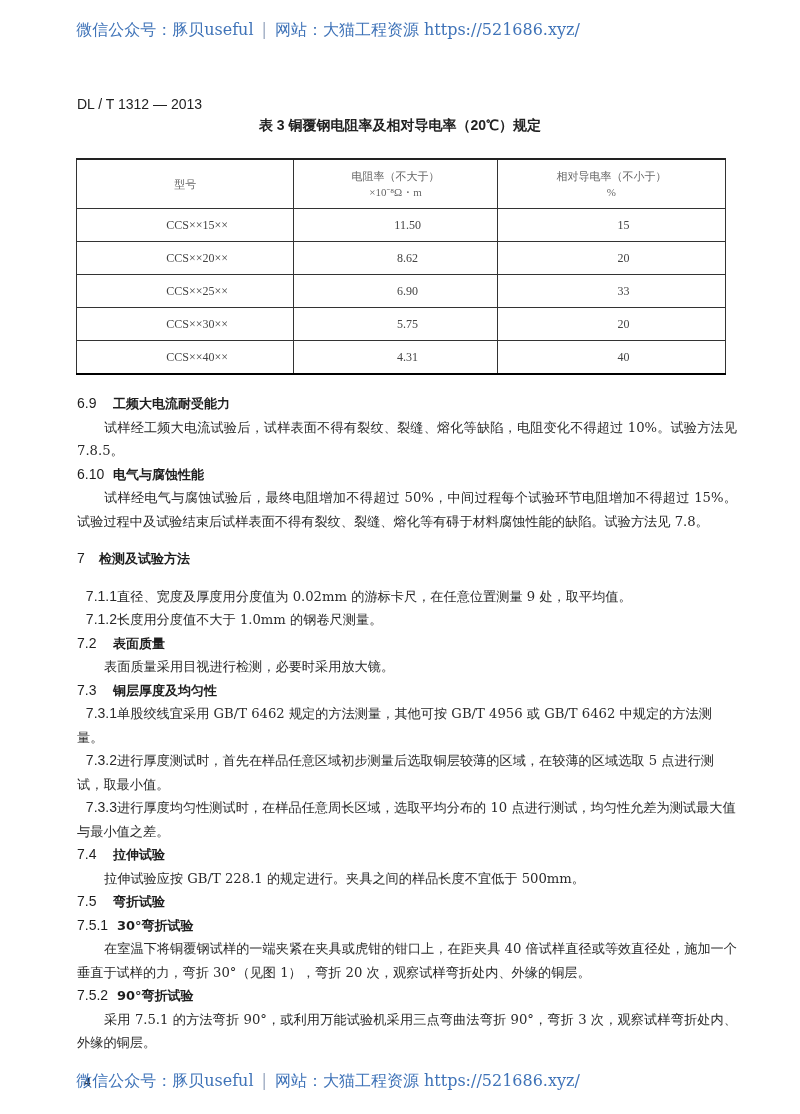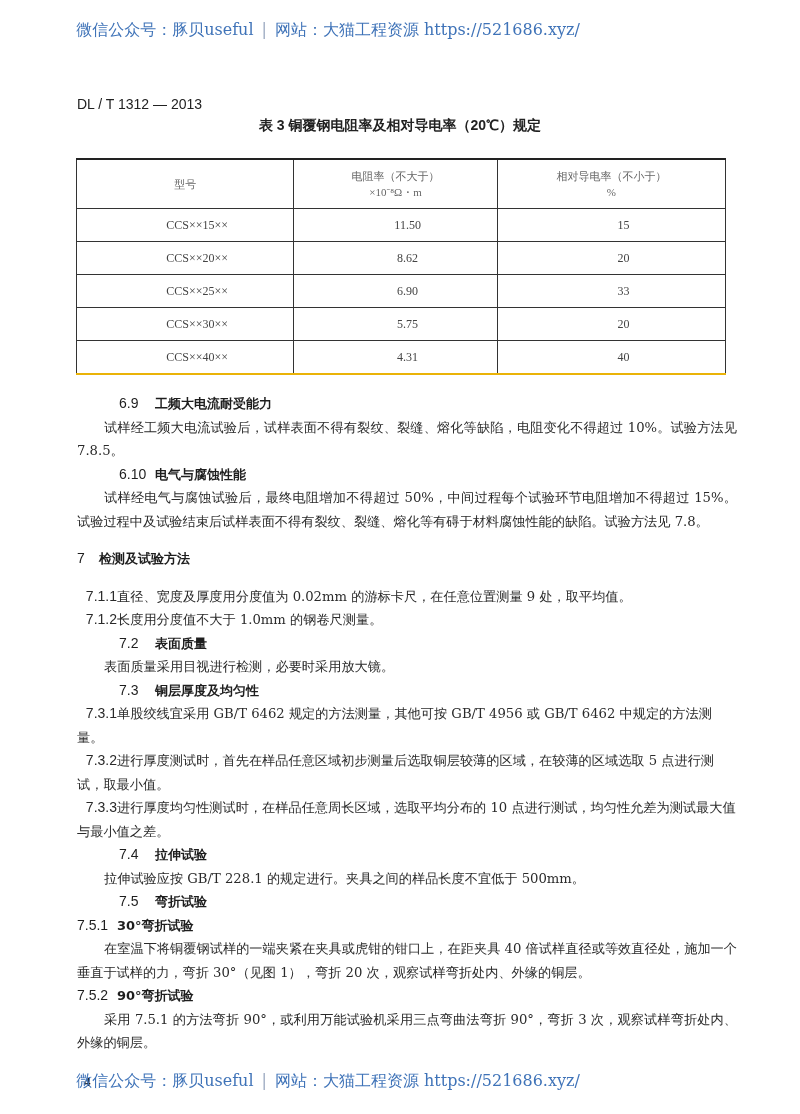--- a/index.html
+++ b/index.html
@@ -15,27 +15,27 @@
               font-size: 14px; color: #222; }
   .table-caption { position: absolute; left: 0; width: 800px; top: 117px; text-align: center;
                    font-family: Liberation Sans, sans-serif; font-size: 14px; font-weight: bold; color: #222; }
   table.spec { position: absolute; left: 76px; top: 158px; width: 650px; border-collapse: collapse;
                font-family: "Liberation Serif", serif; font-size: 12px; color: #444; }
   table.spec th, table.spec td { border: 1px solid #333; text-align: center; padding: 0; }
   table.spec th { height: 48px; font-weight: normal; font-size: 11px; color: #666; line-height: 16px; }
   table.spec td { height: 32px; padding-left: 24px; }
   table.spec tr { border-left: 1.5px solid #222; border-right: 1.5px solid #222; }
   table.spec thead tr th { border-top: 2px solid #222; }
-  table.spec tbody tr:last-child td { border-bottom: 2px solid #eab308; }
+  table.spec tbody tr:last-child td { border-bottom: 2px solid #000000; }
   .col1 { width: 201px; margin-left: 13px; } .col2 { width: 188px; } .col3 { width: 211px; }
 
   .content { position: absolute; left: 77px; top: 392px; width: 660px; font-size: 13.2px; line-height: 23.5px; color: #2a2a2a; }
   .h { font-family: "DejaVu Sans", sans-serif; font-weight: bold; font-size: 13px; color: #1e1e1e; }
   .h .num { font-family: "Liberation Sans", sans-serif; font-weight: normal; font-size: 14px; display: inline-block; min-width: 36px; }
-  .h.l2 .num { min-width: 36px; margin-left: 42px; }
+  .h.l2 .num { min-width: 36px; }
   .h.l3 .num { min-width: 40px; }
   .p { text-indent: 27px; text-align: justify; }
   .item .num { font-family: "Liberation Sans", sans-serif; font-size: 14px; display: inline-block; min-width: 40px; text-align: right; }
   .gap { height: 14px; }
   .page-num { position: absolute; left: 84px; top: 1074px; font-family: "Liberation Serif", serif; font-weight: bold; font-size: 13px; color: #222; }
 </style>
 </head>
 <body>
 
 <div class="watermark wm-top">

